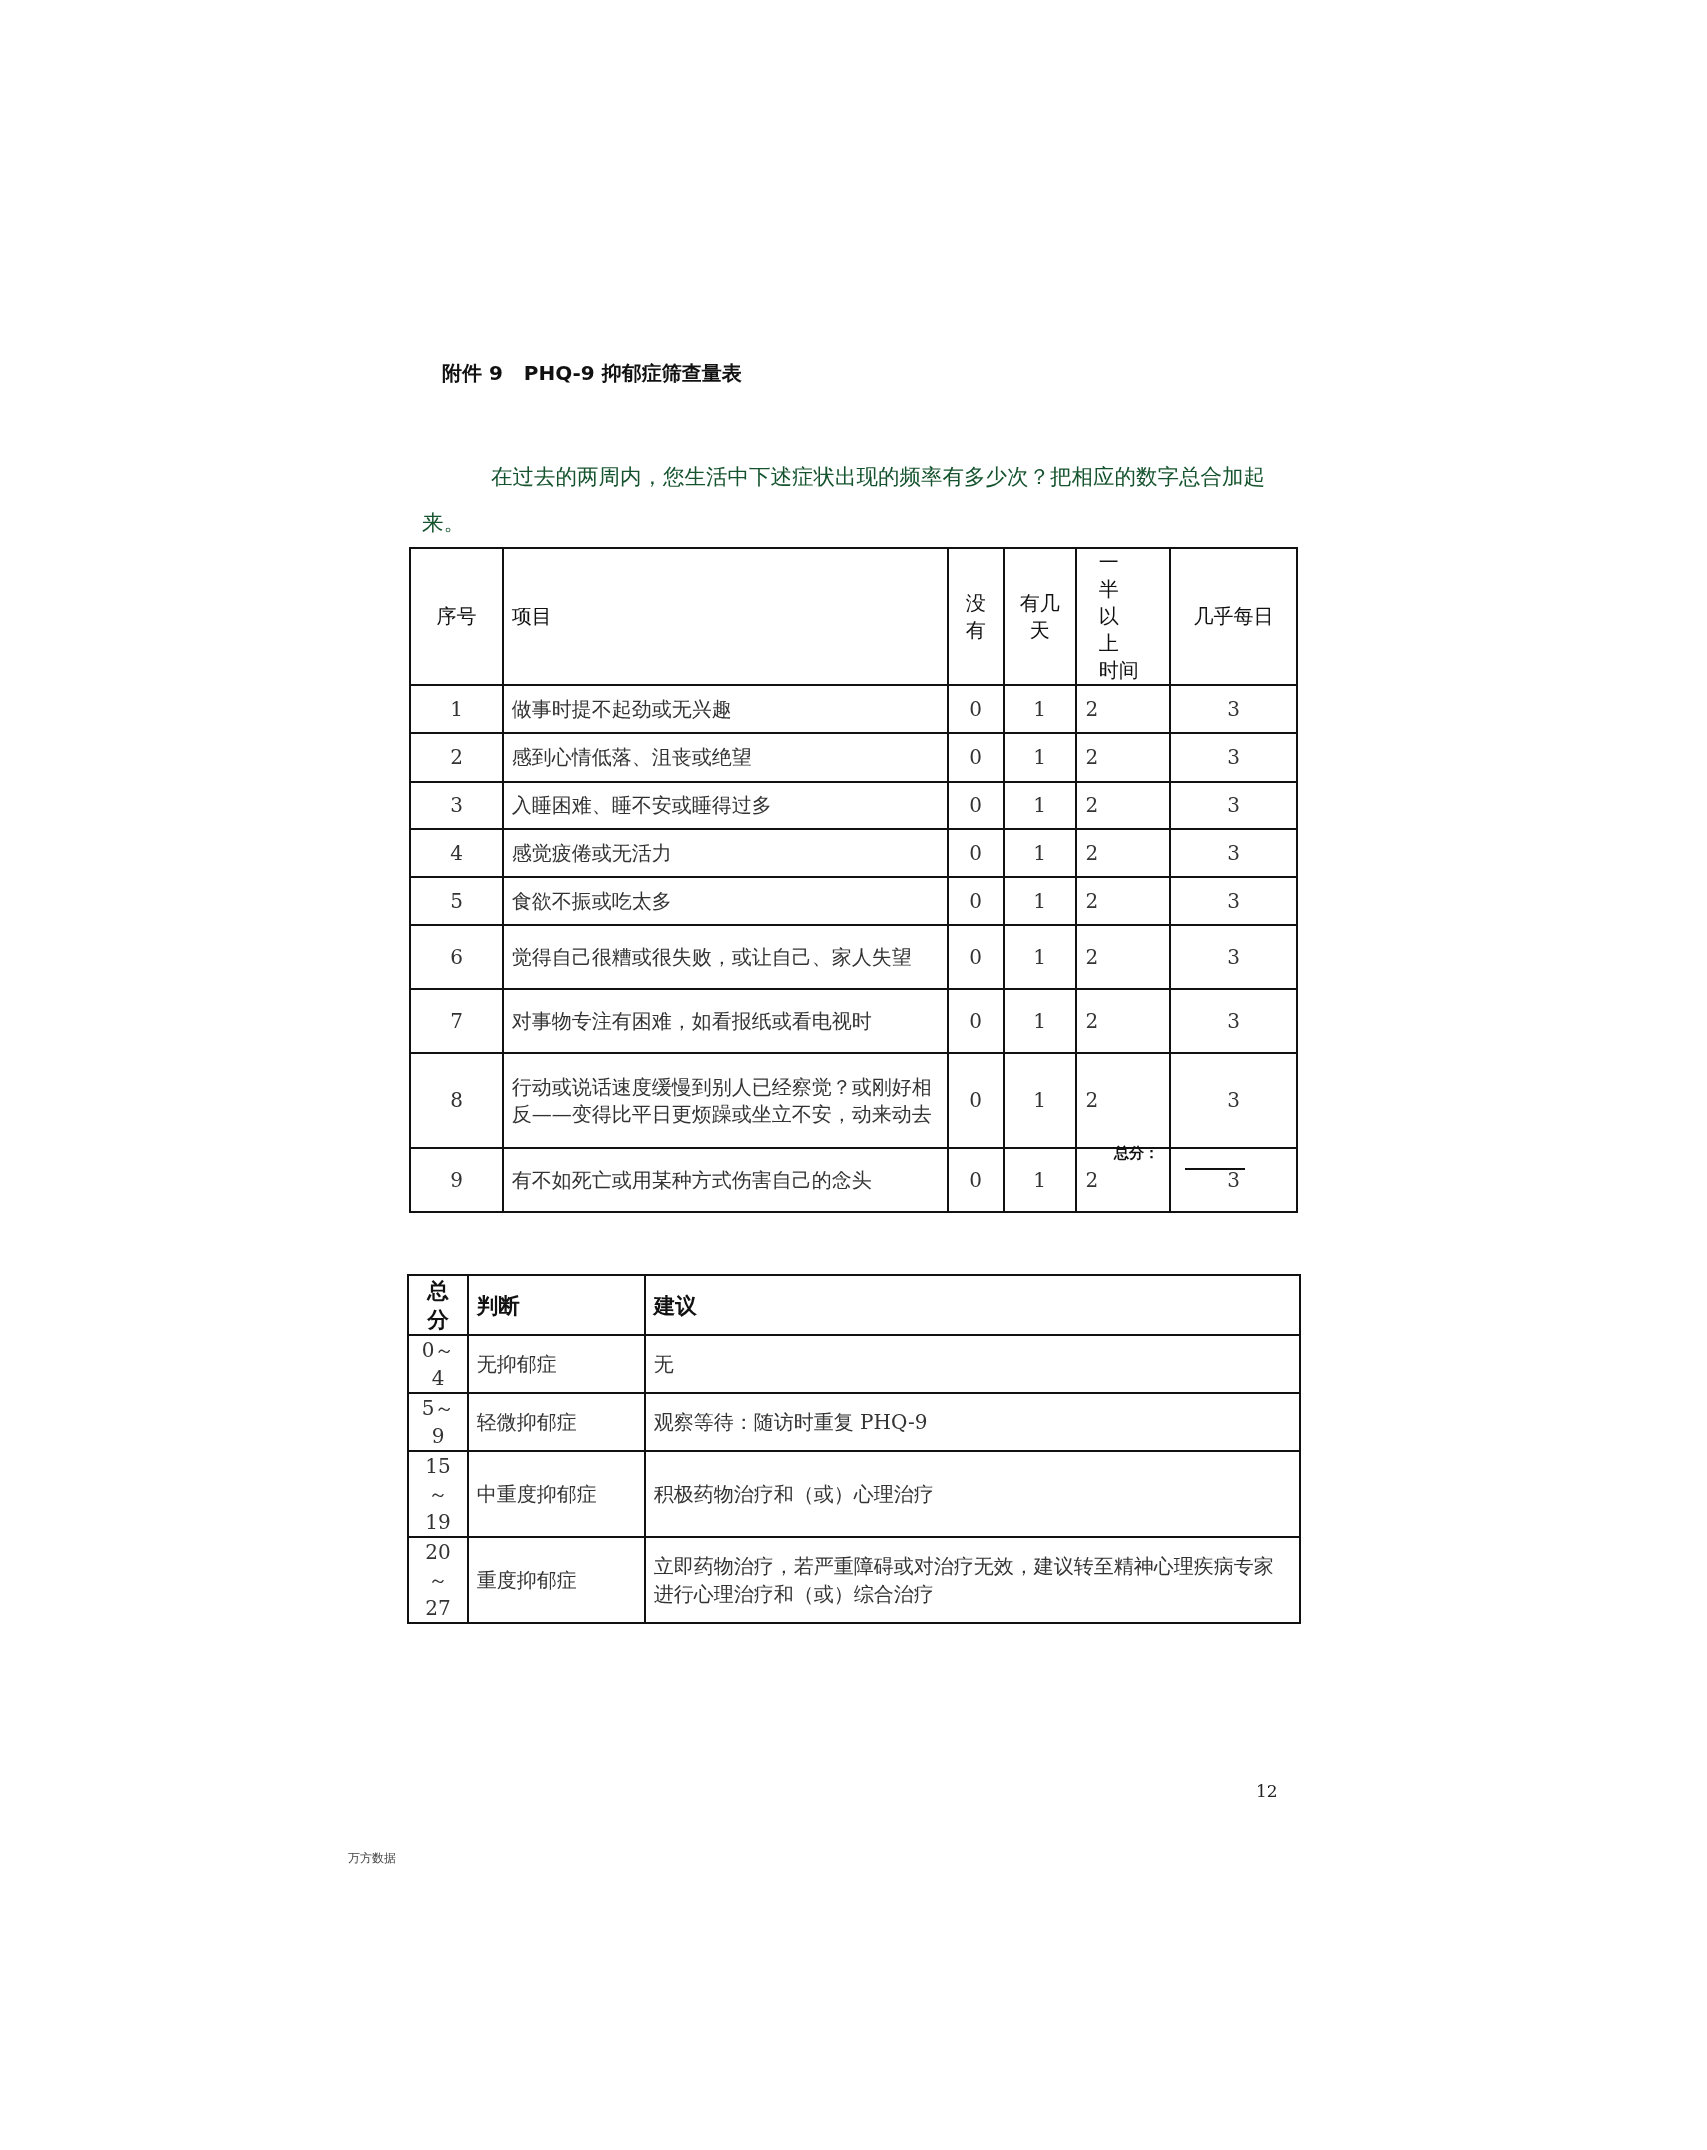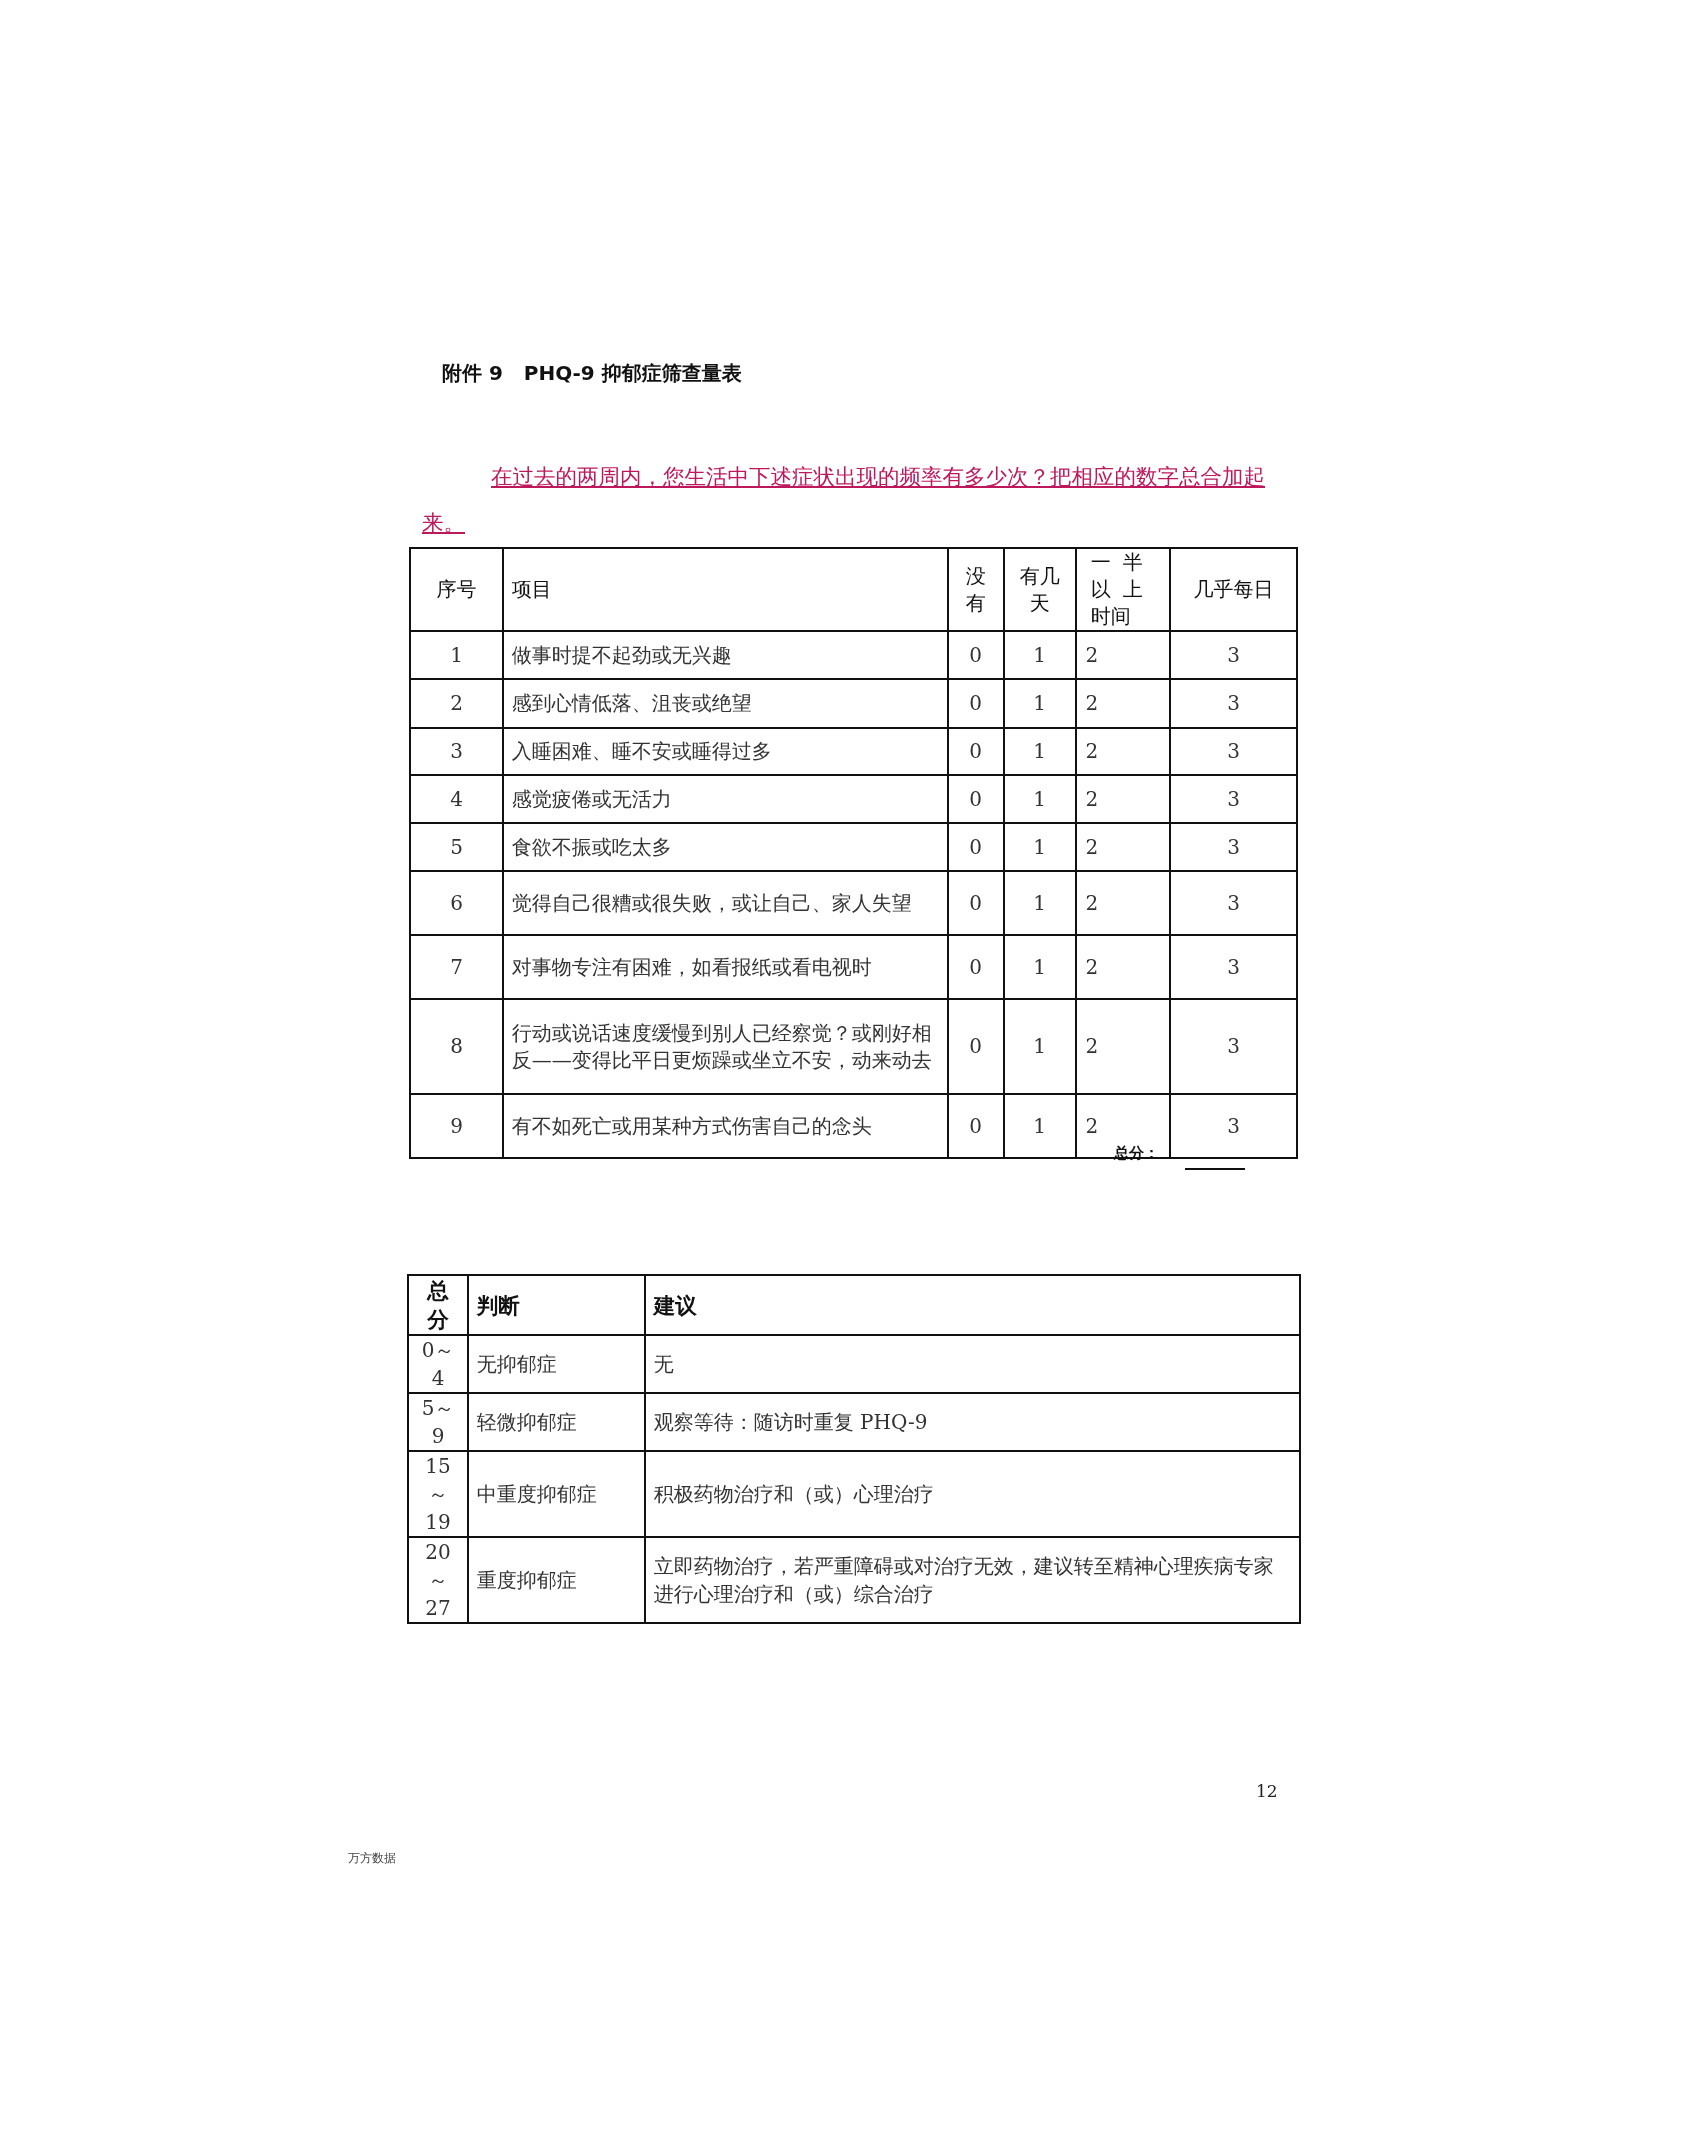--- a/index.html
+++ b/index.html
@@ -2,30 +2,30 @@
 <html style="font-size:6.9px"><head>
 <meta charset="utf-8">
 <style>
   html, body { margin: 0; padding: 0; background: #ffffff; }
   body { width: 1707px; height: 2414px; position: relative; overflow: hidden;
          font-family: "DejaVu Serif", "Liberation Serif", serif; color: #1a1a1a; }
   .abs { position: absolute; }
   .title { left: 442px; top: 360px; font-size: 20px; font-weight: bold;
            font-family: "DejaVu Sans", "Liberation Sans", sans-serif; color: #111; white-space: pre; }
   .intro { left: 422px; top: 454px; width: 877px; font-size: 21.5px; line-height: 46px;
-           text-indent: 69px; color: #be185d; text-decoration: underline; }
+           text-indent: 69px; color: #14532d; }
   table { border-collapse: collapse; position: absolute; table-layout: fixed; }
   td, th { border: 2.2px solid #111; padding: 0 7.7px; font-weight: normal; vertical-align: middle; }
   .t1 { left: 409px; top: 547px; width: 889px; font-size: 20px; }
   .t1 th { font-family: "DejaVu Sans", "Liberation Sans", sans-serif; font-size: 20px; color:#111; }
   .t1 td { color: #333; line-height: 27px; }
   .t1 .c { text-align: center; }
   .t1 .l { text-align: left; }
   .t1 .num2 { text-align: left; padding-left: 8.6px; }
-  .t1 th.half { text-align: left; line-height: 27px; padding: 0 14px; }
+  .t1 th.half { text-align: left; line-height: 27px; padding: 0 22px; }
   .t1 th.half .sp { letter-spacing: 12px; }
   .total { left: 1114px; top: 1144px; font-size: 15px; font-weight: bold;
            font-family: "DejaVu Sans", "Liberation Sans", sans-serif; color: #111; }
   .total-line { left: 1185px; top: 1168px; width: 60px; height: 2.2px; background: #111; }
   .t2 { left: 407px; top: 1274px; width: 1322px; font-size: 20px; padding-left: 48px; }
   .t2 { width: 892px; }
   .t2 th { font-family: "DejaVu Sans", "Liberation Sans", sans-serif; font-weight: bold; font-size: 21.5px; color:#111; text-align:left; }
   .t2 th.c, .t2 td.c { text-align: center; }
   .t2 td { color: #333; line-height: 28px; }
   .page-num { left: 1256px; top: 1781px; font-size: 17px; color: #222; }

